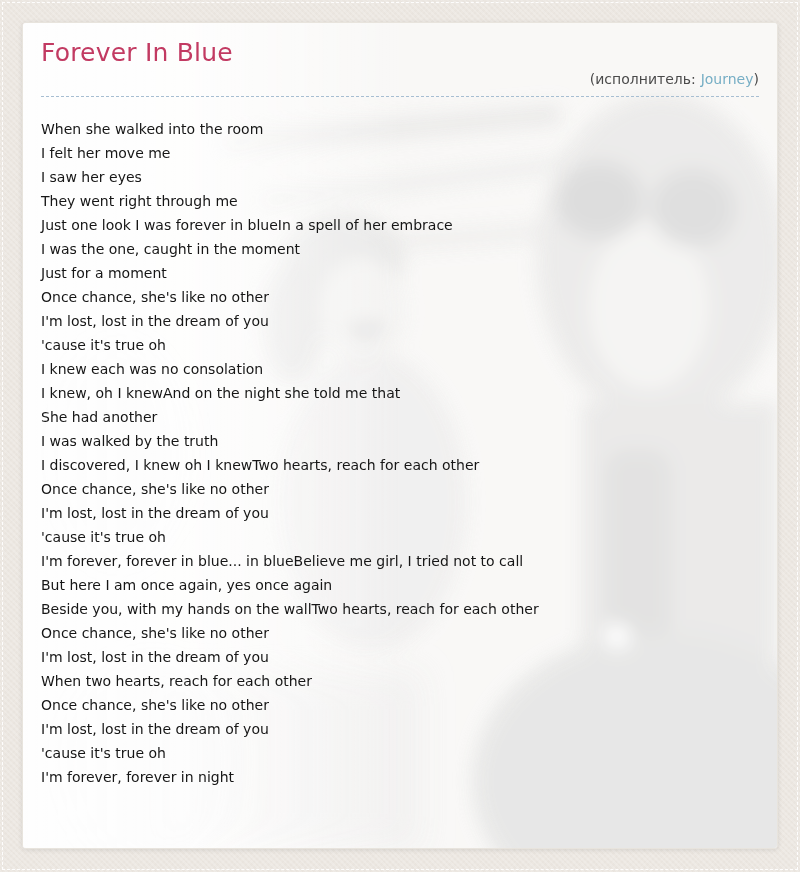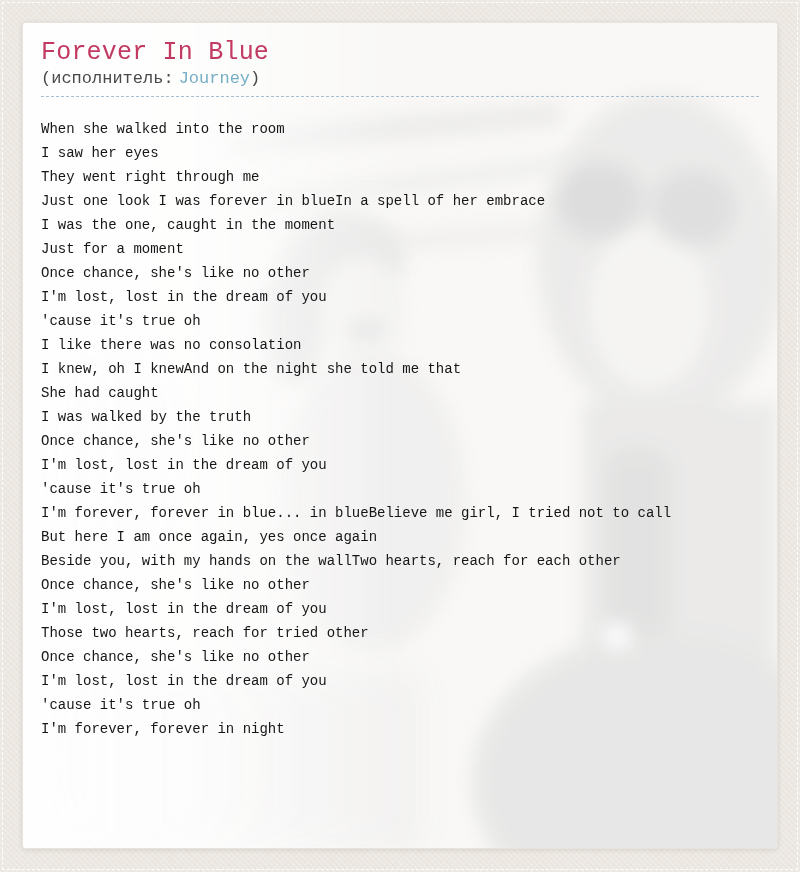--- a/index.html
+++ b/index.html
@@ -26,40 +26,40 @@
     border:1px dashed rgba(255,255,255,.95);
     pointer-events:none;
   }
   .card{
     position:absolute;left:22px;top:22px;width:756px;height:827px;
     background:var(--card-background);
     border:1px solid #e8e4dd;
     border-radius:4px;
     box-shadow:0 1px 5px rgba(0,0,0,.10);
     overflow:hidden;
-    font-family:Liberation Mono, monospace;
   }
   .photo{
     position:absolute;inset:0;width:100%;height:100%;
     pointer-events:none;
   }
   .content{
     position:relative;
     padding:14px 18px 0 18px;
   }
   .song-title{
     font-size:25px;line-height:31px;font-weight:400;
     color:var(--title);
     letter-spacing:.2px;
   }
   .artist-line{
-    font-size:17px;line-height:22px;
+    font-size:14px;line-height:22px;
     color:var(--artist-label);
     padding-bottom:6px;
     border-bottom:1px dashed var(--separator);
+    text-align:right;
   }
   .artist-line a{
     color:var(--artist-link);
     text-decoration:none;
     margin-left:5px;
   }
   .lyrics{
     margin-top:20px;
     font-size:14px;line-height:24px;
     color:var(--lyrics-text);
@@ -126,40 +126,42 @@
     </g>
   </svg>
 
   <div class="content">
     <h1 class="song-title">Forever In Blue</h1>
 
     <div class="artist-line"><span>(исполнитель:</span><a href="#">Journey</a><span>)</span></div>
 
     <div class="lyrics">
         <div class="lyric-line">When she walked into the room</div>
+        <div class="lyric-line">I felt her move me</div>
         <div class="lyric-line">I saw her eyes</div>
         <div class="lyric-line">They went right through me</div>
         <div class="lyric-line">Just one look I was forever in blueIn a spell of her embrace</div>
         <div class="lyric-line">I was the one, caught in the moment</div>
         <div class="lyric-line">Just for a moment</div>
         <div class="lyric-line">Once chance, she's like no other</div>
         <div class="lyric-line">I'm lost, lost in the dream of you</div>
         <div class="lyric-line">'cause it's true oh</div>
-        <div class="lyric-line">I like there was no consolation</div>
+        <div class="lyric-line">I knew each was no consolation</div>
         <div class="lyric-line">I knew, oh I knewAnd on the night she told me that</div>
-        <div class="lyric-line">She had caught</div>
+        <div class="lyric-line">She had another</div>
         <div class="lyric-line">I was walked by the truth</div>
+        <div class="lyric-line">I discovered, I knew oh I knewTwo hearts, reach for each other</div>
         <div class="lyric-line">Once chance, she's like no other</div>
         <div class="lyric-line">I'm lost, lost in the dream of you</div>
         <div class="lyric-line">'cause it's true oh</div>
         <div class="lyric-line">I'm forever, forever in blue... in blueBelieve me girl, I tried not to call</div>
         <div class="lyric-line">But here I am once again, yes once again</div>
         <div class="lyric-line">Beside you, with my hands on the wallTwo hearts, reach for each other</div>
         <div class="lyric-line">Once chance, she's like no other</div>
         <div class="lyric-line">I'm lost, lost in the dream of you</div>
-        <div class="lyric-line">Those two hearts, reach for tried other</div>
+        <div class="lyric-line">When two hearts, reach for each other</div>
         <div class="lyric-line">Once chance, she's like no other</div>
         <div class="lyric-line">I'm lost, lost in the dream of you</div>
         <div class="lyric-line">'cause it's true oh</div>
         <div class="lyric-line">I'm forever, forever in night</div>
       </div>
   </div>
 </div>
 
 </body></html>

